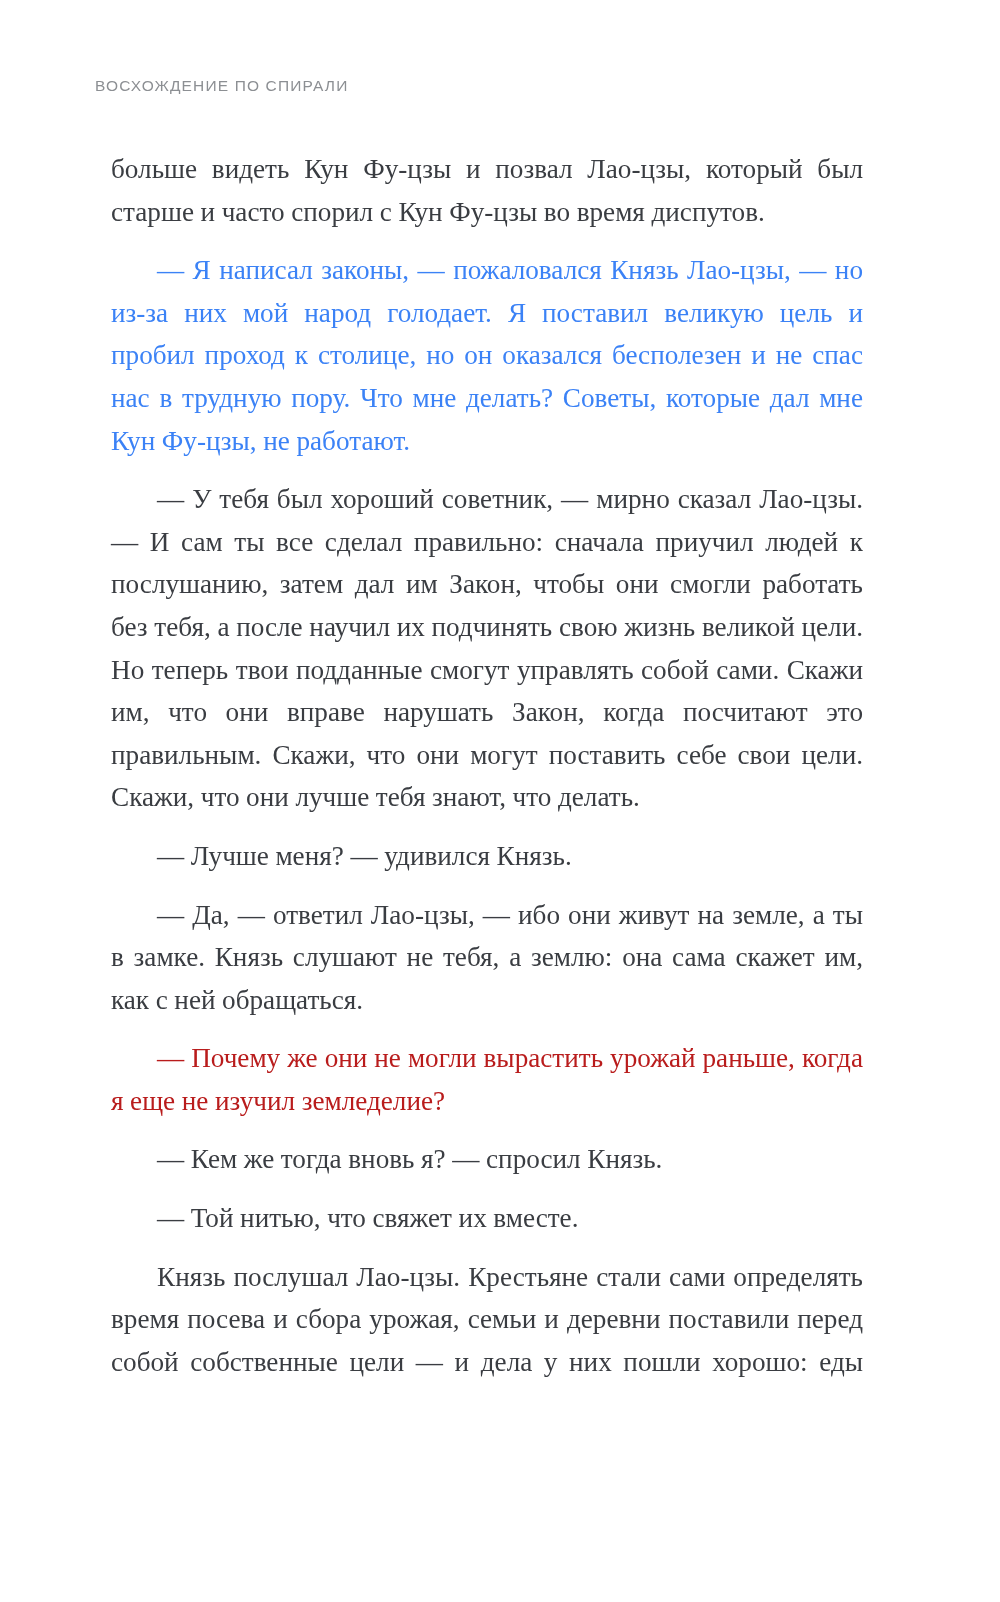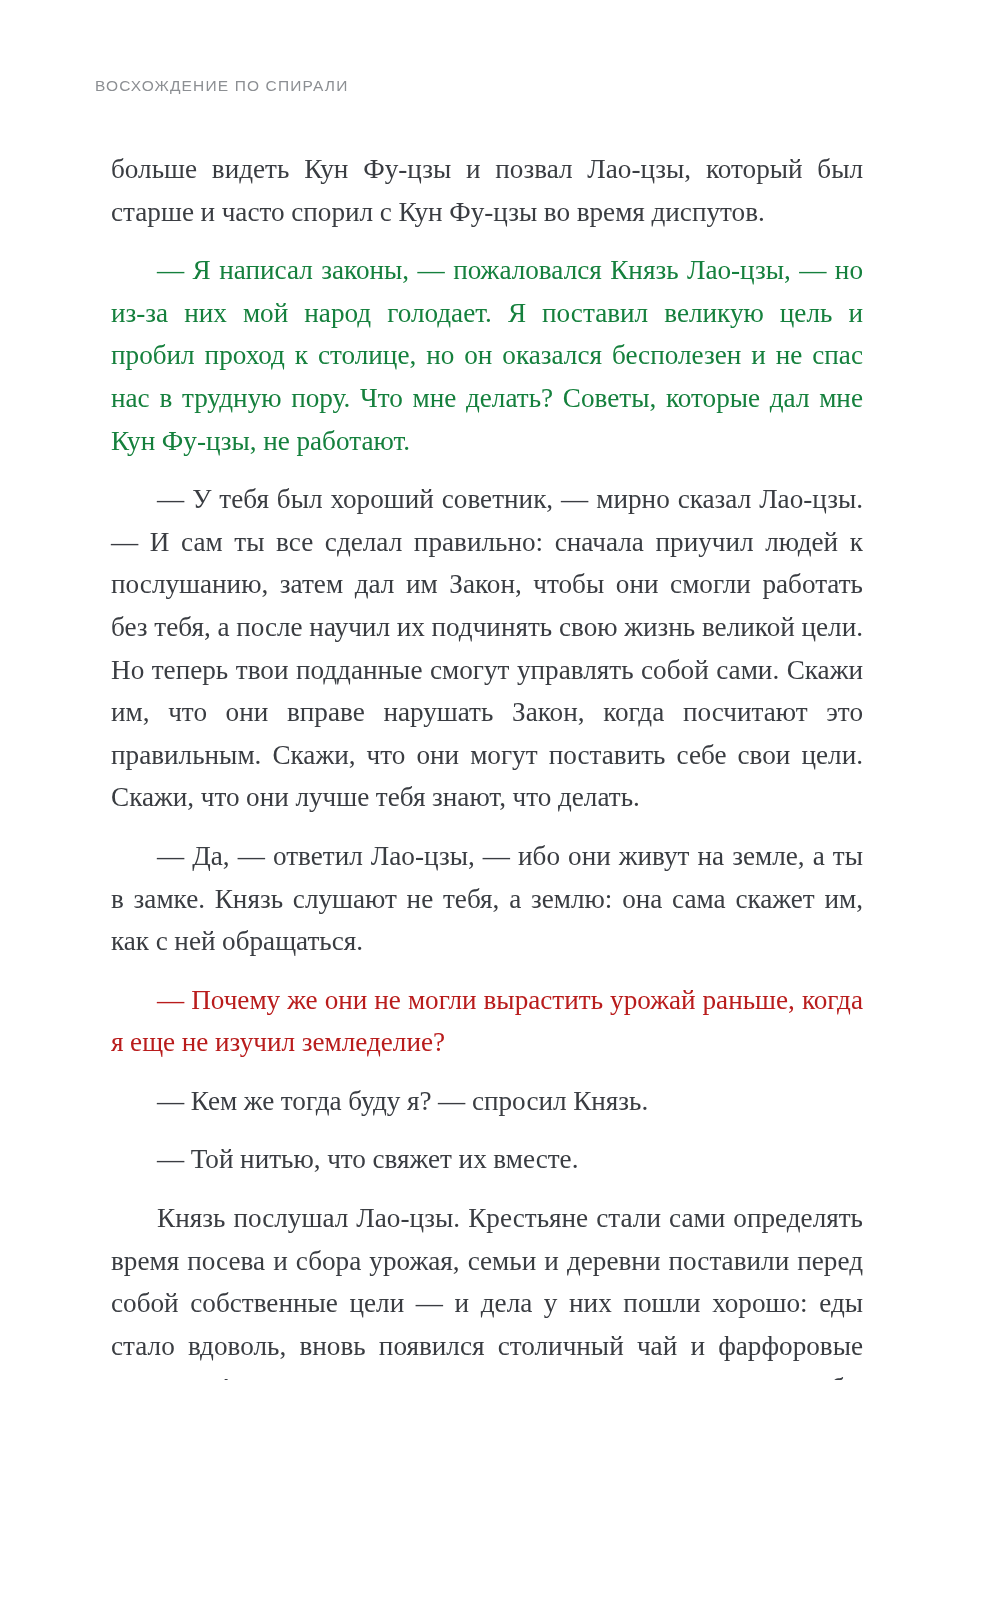--- a/index.html
+++ b/index.html
@@ -88,24 +88,25 @@
 </style>
 </head>
 <body>
 
 <div class="page" style="background: rgb(255, 255, 255);">
 
   <div class="running-header" style="color: rgb(140, 143, 147);">ВОСХОЖДЕНИЕ ПО СПИРАЛИ</div>
 
   <div class="text-block">
       <p class="para ragged-last no-indent" style="color: rgb(58, 61, 66);">больше видеть Кун Фу-цзы и позвал Лао-цзы, который был старше и часто спорил с Кун Фу-цзы во время диспутов.</p>
-      <p class="para ragged-last indent" style="color: #15803d;">— Я написал законы, — пожаловался Князь Лао-цзы, — но из-за них мой народ голодает. Я поставил великую цель и пробил проход к столице, но он оказался бесполезен и не спас нас в трудную пору. Что мне делать? Советы, которые дал мне Кун Фу-цзы, не работают.</p>
+      <p class="para ragged-last indent" style="color: #3b82f6;">— Я написал законы, — пожаловался Князь Лао-цзы, — но из-за них мой народ голодает. Я поставил великую цель и пробил проход к столице, но он оказался бесполезен и не спас нас в трудную пору. Что мне делать? Советы, которые дал мне Кун Фу-цзы, не работают.</p>
       <p class="para ragged-last indent" style="color: rgb(58, 61, 66);">— У тебя был хороший советник, — мирно сказал Лао-цзы. — И сам ты все сделал правильно: сначала приучил людей к послушанию, затем дал им Закон, чтобы они смогли работать без тебя, а после научил их подчинять свою жизнь великой цели. Но теперь твои подданные смогут управлять собой сами. Скажи им, что они вправе нарушать Закон, когда посчитают это правильным. Скажи, что они могут поставить себе свои цели. Скажи, что они лучше тебя знают, что делать.</p>
+      <p class="para ragged-last indent" style="color: rgb(58, 61, 66);">— Лучше меня? — удивился Князь.</p>
       <p class="para ragged-last indent" style="color: rgb(58, 61, 66);">— Да, — ответил Лао-цзы, — ибо они живут на земле, а ты в замке. Князь слушают не тебя, а землю: она сама скажет им, как с ней обращаться.</p>
       <p class="para ragged-last indent" style="color: #b91c1c;">— Почему же они не могли вырастить урожай раньше, когда я еще не изучил земледелие?</p>
-      <p class="para ragged-last indent" style="color: rgb(58, 61, 66);">— Кем же тогда буду я? — спросил Князь.</p>
+      <p class="para ragged-last indent" style="color: rgb(58, 61, 66);">— Кем же тогда вновь я? — спросил Князь.</p>
       <p class="para ragged-last indent" style="color: rgb(58, 61, 66);">— Той нитью, что свяжет их вместе.</p>
       <p class="para ragged-last indent" style="color: rgb(58, 61, 66);">Князь послушал Лао-цзы. Крестьяне стали сами определять время посева и сбора урожая, семьи и деревни поставили перед собой собственные цели — и дела у них пошли хорошо: еды стало вдоволь, вновь появился столичный чай и фарфоровые пиалы. А еще крестьяне, предоставленные самим себе, научились изготовлять сахар, шелковую ткань и белую бумагу.</p>
     </div>
 
   <div class="folio" style="color: rgb(47, 50, 55);">12</div>
 
 </div>
 
 </body></html>

